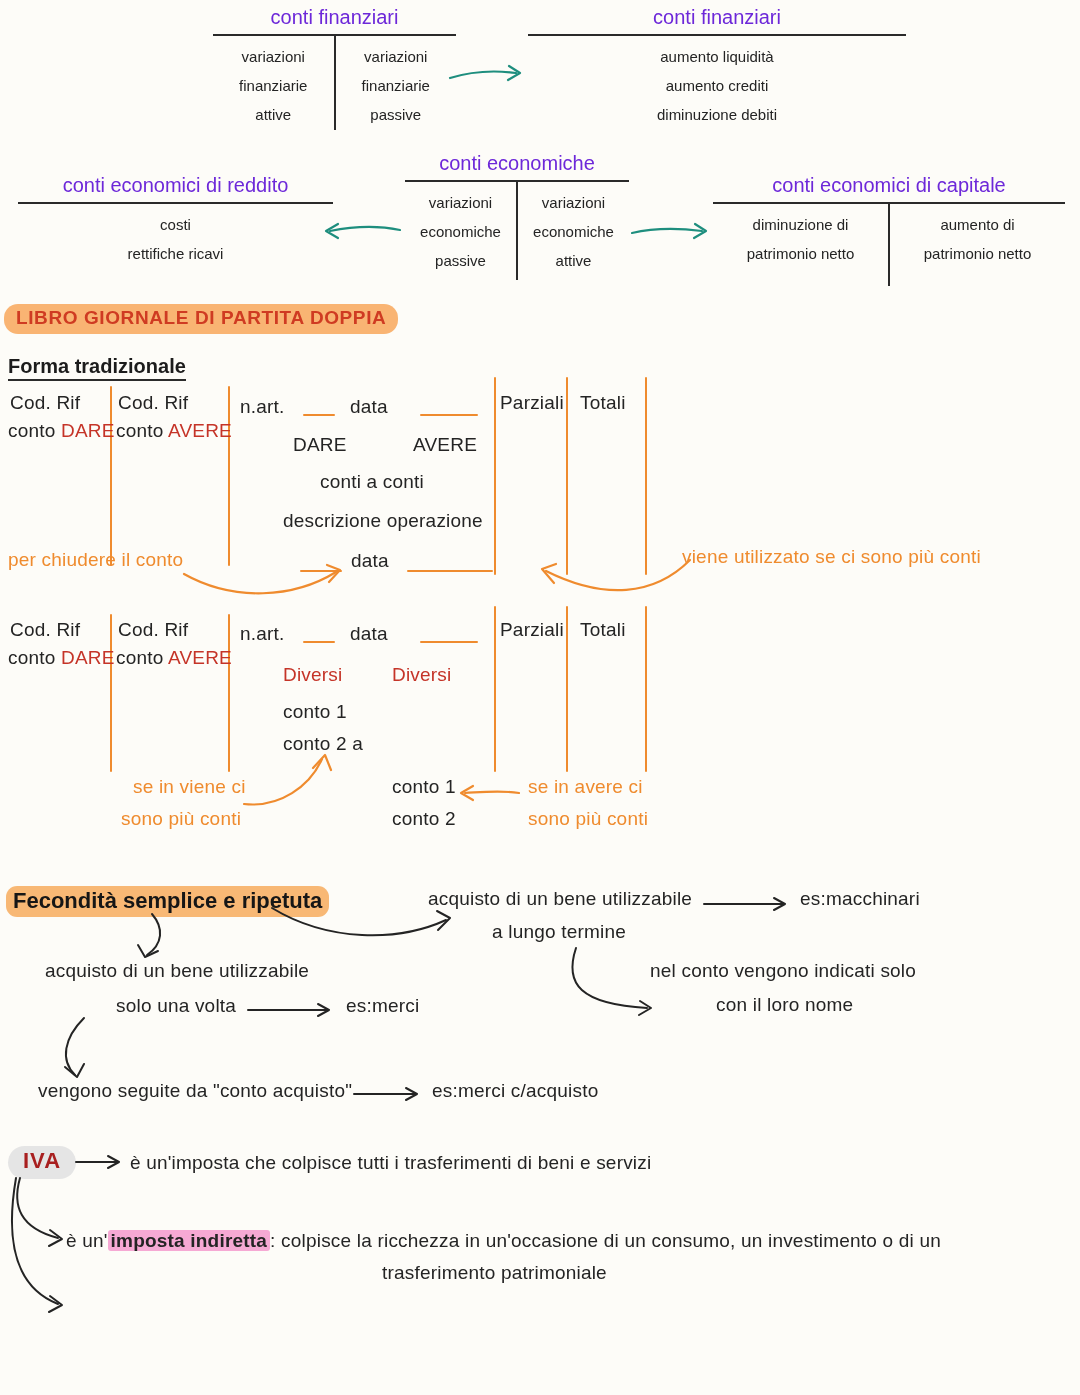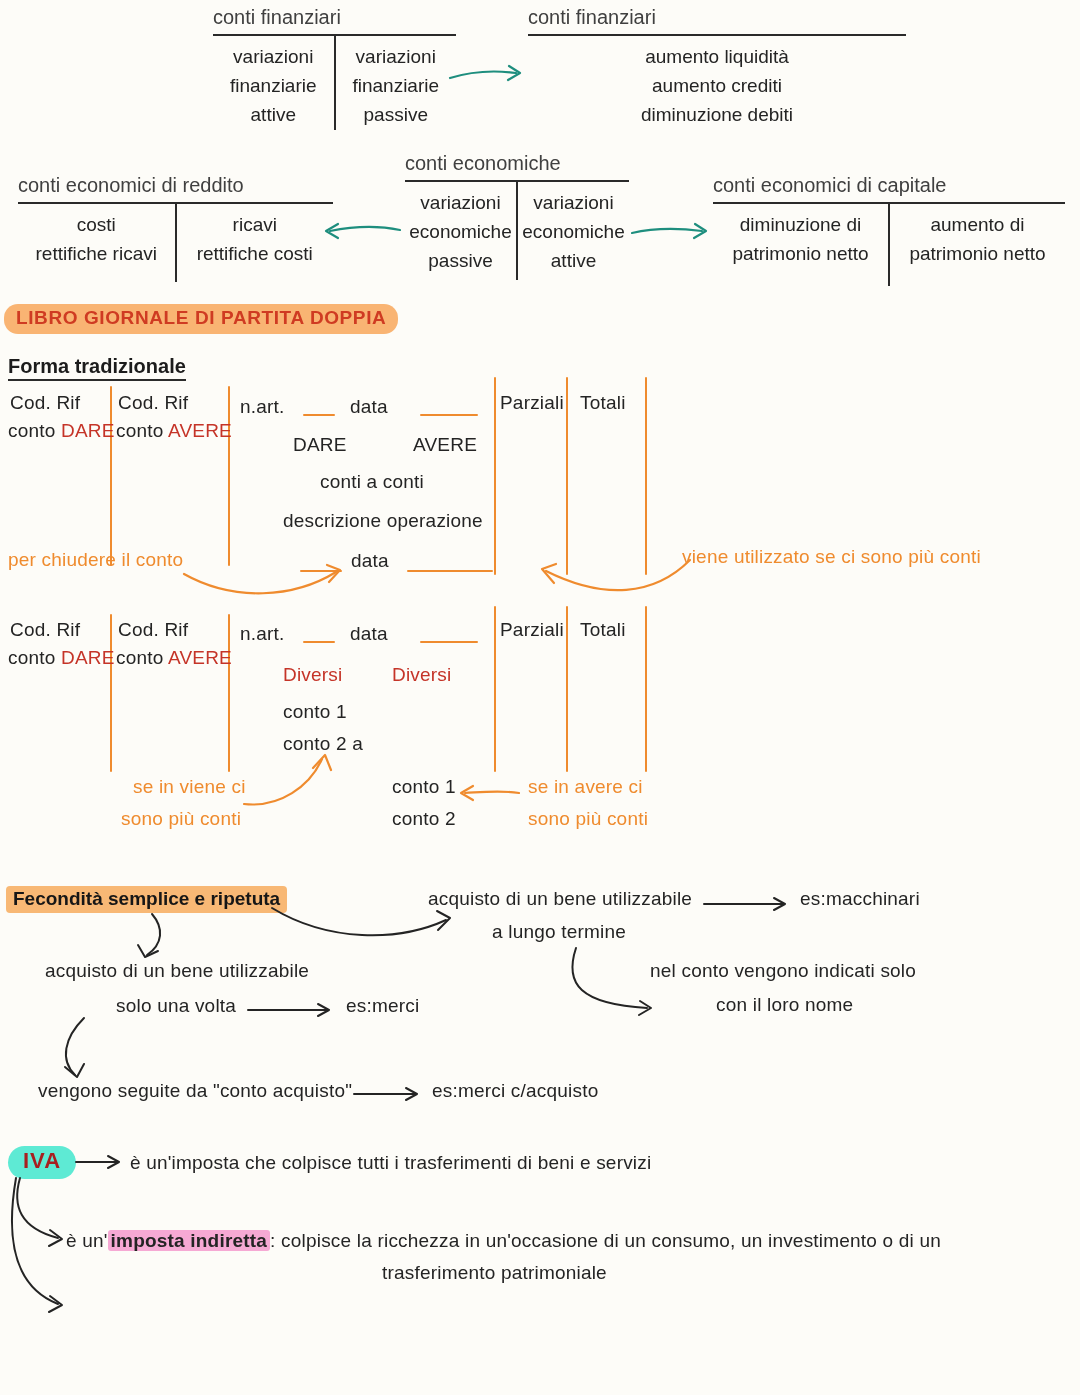--- a/index.html
+++ b/index.html
@@ -3,38 +3,38 @@
 <meta charset="utf-8">
 <style>
   *{margin:0;padding:0;box-sizing:border-box}
   html,body{background:#e9e7e1}
   .page{position:relative;width:1080px;height:1395px;margin:0 auto;background:#fdfcf8;
         font-family:"Liberation Sans",sans-serif;overflow:hidden}
   .hw{position:absolute;font-size:19px;color:#242424;letter-spacing:.2px;white-space:nowrap}
   .red{color:#c53428}
   .ot{color:#ef8b2e}
   .tacc{position:absolute}
-  .tacc-title{color:#404040;font-size:20px;margin-bottom:5px;white-space:nowrap}
+  .tacc-title{text-align:center;color:#6d28d9;font-size:20px;margin-bottom:5px;white-space:nowrap}
   .tacc-body{display:flex;border-top:2.2px solid #2a2a2a}
-  .tacc-cell{flex:1;text-align:center;padding-top:6px;font-size:19px;line-height:29px;color:#242424}
+  .tacc-cell{flex:1;text-align:center;padding-top:6px;font-size:15px;line-height:29px;color:#242424}
   .tacc-cell.r{border-left:2.2px solid #2a2a2a}
   .vline{position:absolute;width:2.4px;background:#ef8b2e;border-radius:2px}
   .odash{position:absolute;height:2.4px;background:#ef8b2e;border-radius:2px}
   svg.arr{position:absolute;overflow:visible}
   .s-teal{stroke:#1e8e7e;stroke-width:2.2;fill:none;stroke-linecap:round;stroke-linejoin:round}
   .s-or{stroke:#ef8b2e;stroke-width:2.2;fill:none;stroke-linecap:round;stroke-linejoin:round}
   .s-ink{stroke:#242424;stroke-width:2;fill:none;stroke-linecap:round;stroke-linejoin:round}
   .heading{position:absolute;font-size:19px;font-weight:bold;color:#cf3b22;letter-spacing:.6px;
            background:rgba(247,153,64,.72);padding:3px 12px 5px;border-radius:14px;white-space:nowrap}
   .subheading{position:absolute;font-size:20px;font-weight:bold;color:#1c1c1c;
               border-bottom:2.5px solid #2b2b2b;padding-bottom:1px;white-space:nowrap}
-  .fec-title{position:absolute;font-size:19px;font-weight:bold;color:#161616;
-             background:rgba(245,158,66,.72);padding:2px 7px 3px;border-radius:4px;white-space:nowrap}
+  .fec-title{position:absolute;font-size:22px;font-weight:bold;color:#161616;
+             background:rgba(245,158,66,.72);padding:2px 7px 3px;border-radius:11px;white-space:nowrap}
   .hl-pk{background:#f6a9d4;padding:0 3px;border-radius:3px;font-weight:bold}
-  .iva-pill{position:absolute;background:#5eead4;color:#a81f1f;font-weight:bold;font-size:22px;
+  .iva-pill{position:absolute;background:#e5e5e5;color:#a81f1f;font-weight:bold;font-size:22px;
             padding:2px 15px 5px;border-radius:17px;letter-spacing:1px}
 </style>
 </head>
 <body>
 
 <div class="page">
 
   <div class="tacc" style="left:213px;top:6px;width:243px">
     <div class="tacc-title">conti finanziari</div>
     <div class="tacc-body" style="min-height:96px">
@@ -66,24 +66,20 @@
       </div>
     </div>
   </div>
 
   <div class="tacc" style="left:18px;top:174px;width:315px">
     <div class="tacc-title">conti economici di reddito</div>
     <div class="tacc-body" style="min-height:80px">
       <div class="tacc-cell">
         <div>costi</div>
         <div>rettifiche ricavi</div>
-      </div>
-      <div class="tacc-cell r">
-        <div>ricavi</div>
-        <div>rettifiche costi</div>
       </div>
     </div>
   </div>
 
   <svg class="arr" style="left:318px;top:216px" width="86" height="30">
     <path class="s-teal" d="M82,14 C58,9 32,11 12,15"></path>
     <path class="s-teal" d="M20,8 L8,15 L20,22"></path>
   </svg>
 
   <div class="tacc" style="left:405px;top:152px;width:224px">

